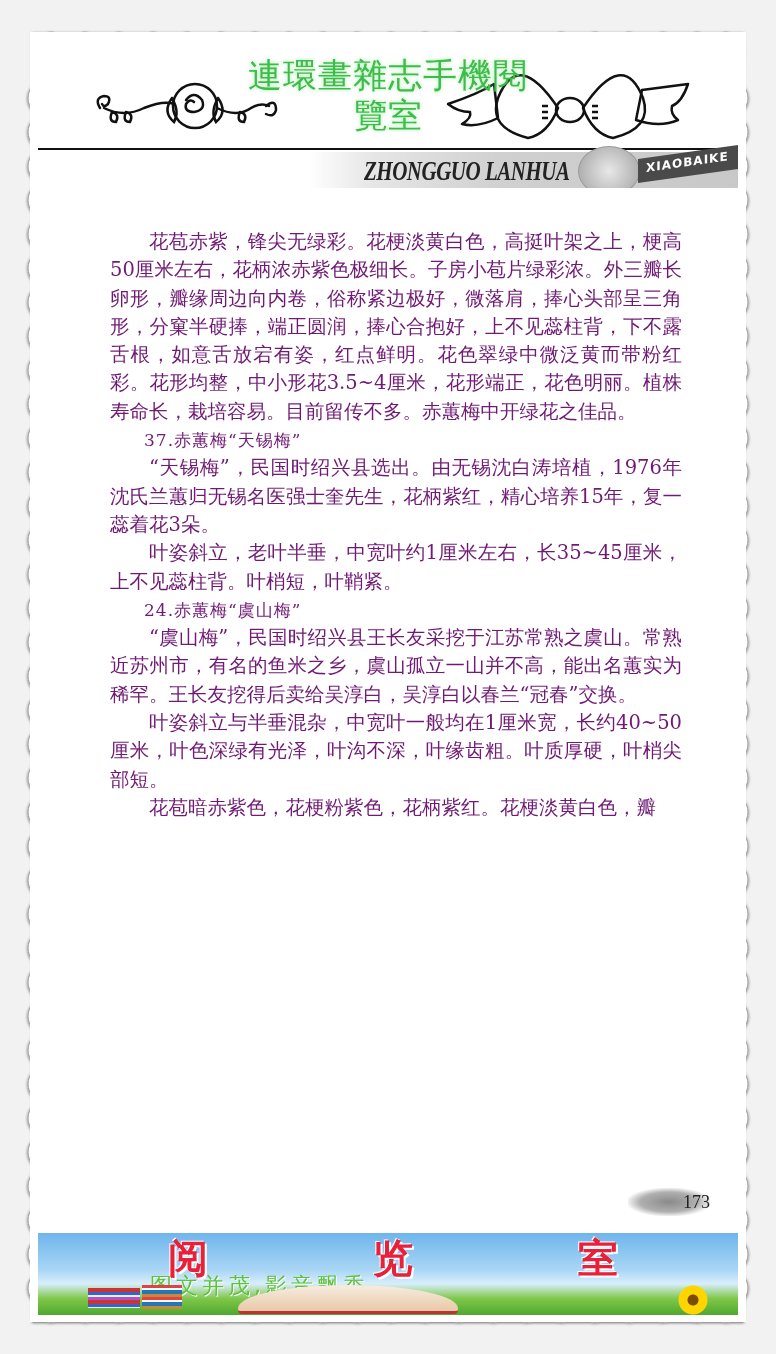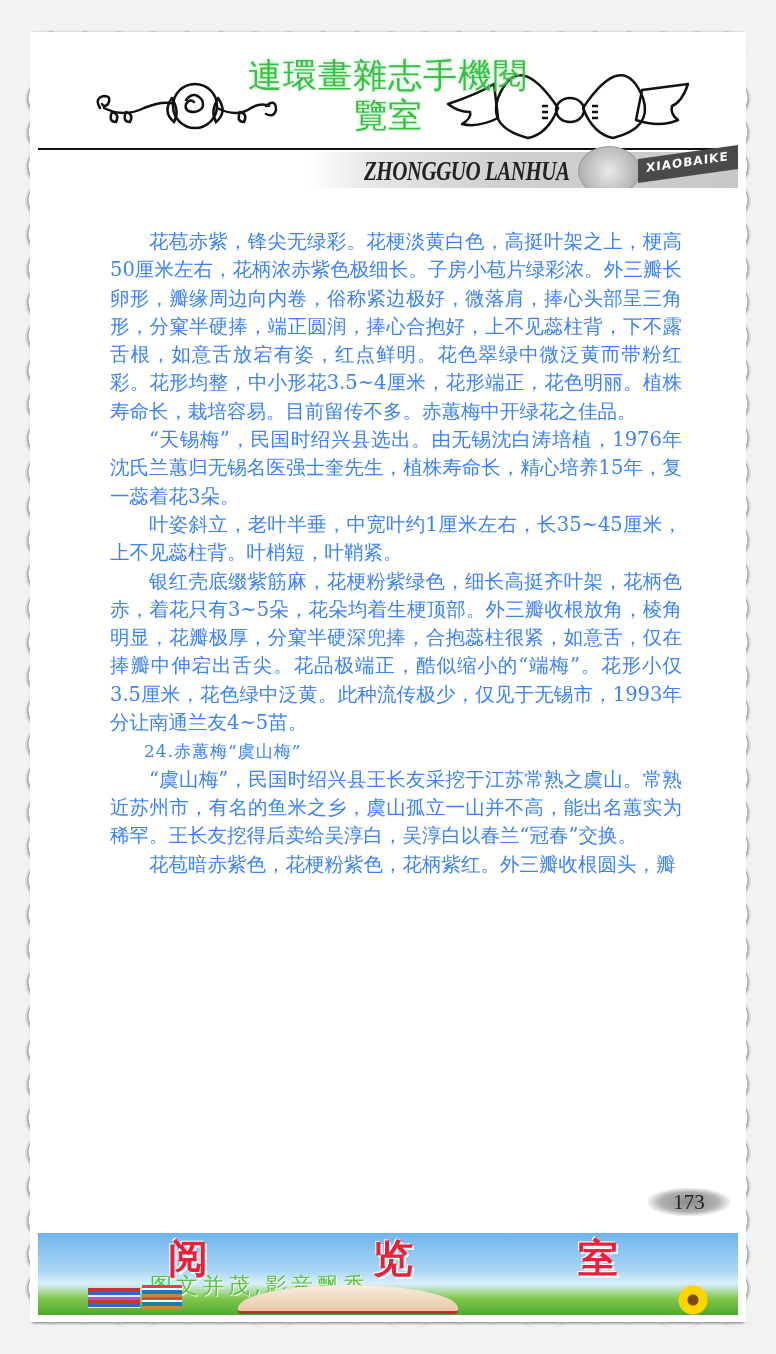--- a/index.html
+++ b/index.html
@@ -55,30 +55,30 @@
   .banner-tag span {
     position: absolute; left: 8px; top: 3px; color: #fff;
     font-family: "DejaVu Sans", sans-serif; font-weight: bold; font-size: 12px; letter-spacing: 1px;
   }
   .content {
     position: absolute; left: 38px; top: 188px; width: 700px; height: 1045px; background: #fff;
   }
   .body-text {
     position: absolute; left: 72px; top: 40px; width: 572px;
     font-family: "DejaVu Serif", "Liberation Serif", serif;
-    font-size: 19.5px; line-height: 28.3px; color: #3b82f6;
+    font-size: 19.5px; line-height: 28.3px; color: #701a75;
     text-align: justify;
   }
   .body-text p { margin: 0; text-indent: 2em; }
   .body-text p.heading { font-size: 17px; letter-spacing: 1px; }
   .page-num {
-    position: absolute; left: 648px; top: 1188px; width: 82px; height: 28px;
+    position: absolute; left: 628px; top: 1188px; width: 82px; height: 28px;
     background: radial-gradient(ellipse at center, #8a8a8a 0%, #b0b0b0 50%, rgba(200,200,200,0) 75%);
-    text-align: center; line-height: 28px;
-    font-family: "Liberation Serif", serif; font-size: 21px; color: #222;
+    text-align: right; line-height: 28px;
+    font-family: "Liberation Serif", serif; font-size: 18px; color: #222;
   }
   .ad {
     position: absolute; left: 38px; top: 1233px; width: 700px; height: 82px;
     background: linear-gradient(180deg, #6eb5ec 0%, #a9d6f5 45%, #d8eefb 62%, #7fc74a 80%, #4fa82e 100%);
     overflow: hidden;
   }
   .ad-title {
     position: absolute; left: 130px; top: -2px; width: 450px;
     display: flex; justify-content: space-between;
     font-family: "DejaVu Sans", sans-serif; font-weight: bold; font-size: 40px;
@@ -286,26 +286,27 @@
   <span class="banner-text">ZHONGGUO LANHUA</span>
   <div class="banner-orchid"></div>
   <div class="banner-tag">
     <span>XIAOBAIKE</span>
   </div>
 </div>
 
 <div class="content">
   <div class="body-text">
     <p>花苞赤紫，锋尖无绿彩。花梗淡黄白色，高挺叶架之上，梗高50厘米左右，花柄浓赤紫色极细长。子房小苞片绿彩浓。外三瓣长卵形，瓣缘周边向内卷，俗称紧边极好，微落肩，捧心头部呈三角形，分窠半硬捧，端正圆润，捧心合抱好，上不见蕊柱背，下不露舌根，如意舌放宕有姿，红点鲜明。花色翠绿中微泛黄而带粉红彩。花形均整，中小形花3.5~4厘米，花形端正，花色明丽。植株寿命长，栽培容易。目前留传不多。赤蕙梅中开绿花之佳品。</p>
-    <p>“天锡梅”，民国时绍兴县选出。由无锡沈白涛培植，1976年沈氏兰蕙归无锡名医强士奎先生，植株寿命长，精心培养15年，复一蕊着花3朵。</p>
+    <p class="heading">37.赤蕙梅“天锡梅”</p>
+    <p>“天锡梅”，民国时绍兴县选出。由无锡沈白涛培植，1976年沈氏兰蕙归无锡名医强士奎先生，花柄紫红，精心培养15年，复一蕊着花3朵。</p>
     <p>叶姿斜立，老叶半垂，中宽叶约1厘米左右，长35~45厘米，上不见蕊柱背。叶梢短，叶鞘紧。</p>
-    <p>银红壳底缀紫筋麻，花梗粉紫绿色，细长高挺齐叶架，花柄色赤，着花只有3~5朵，花朵均着生梗顶部。外三瓣收根放角，棱角明显，花瓣极厚，分窠半硬深兜捧，合抱蕊柱很紧，如意舌，仅在捧瓣中伸宕出舌尖。花品极端正，酷似缩小的“端梅”。花形小仅3.5厘米，花色绿中泛黄。此种流传极少，仅见于无锡市，1993年分让南通兰友4~5苗。</p>
     <p class="heading">24.赤蕙梅“虞山梅”</p>
     <p>“虞山梅”，民国时绍兴县王长友采挖于江苏常熟之虞山。常熟近苏州市，有名的鱼米之乡，虞山孤立一山并不高，能出名蕙实为稀罕。王长友挖得后卖给吴淳白，吴淳白以春兰“冠春”交换。</p>
-    <p>花苞暗赤紫色，花梗粉紫色，花柄紫红。外三瓣收根圆头，瓣</p>
+    <p>叶姿斜立与半垂混杂，中宽叶一般均在1厘米宽，长约40~50厘米，叶色深绿有光泽，叶沟不深，叶缘齿粗。叶质厚硬，叶梢尖部短。</p>
+    <p>花苞暗赤紫色，花梗粉紫色，花柄紫红。花梗淡黄白色，瓣</p>
   </div>
 </div>
 
 <div class="page-num">173</div>
 
 <div class="ad">
   <div class="ad-title">
     <span>阅</span>
     <span>览</span>
     <span>室</span>

